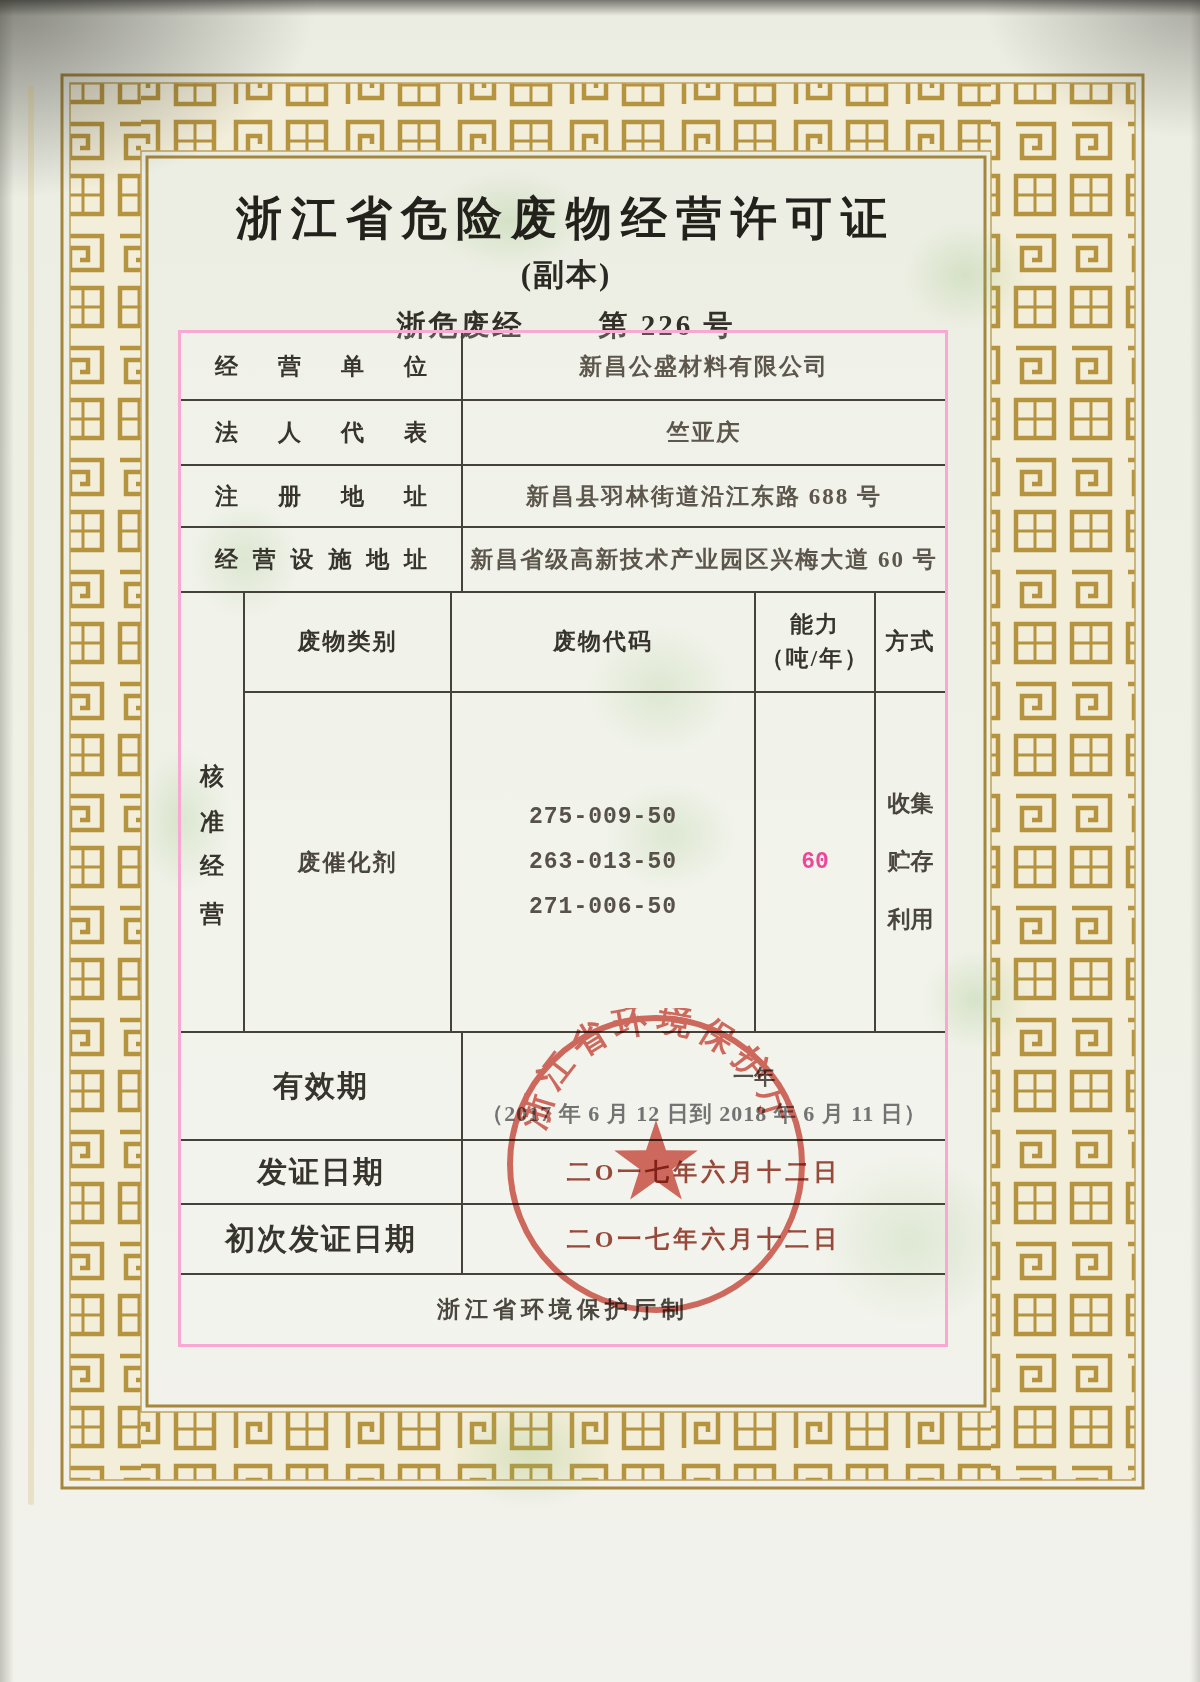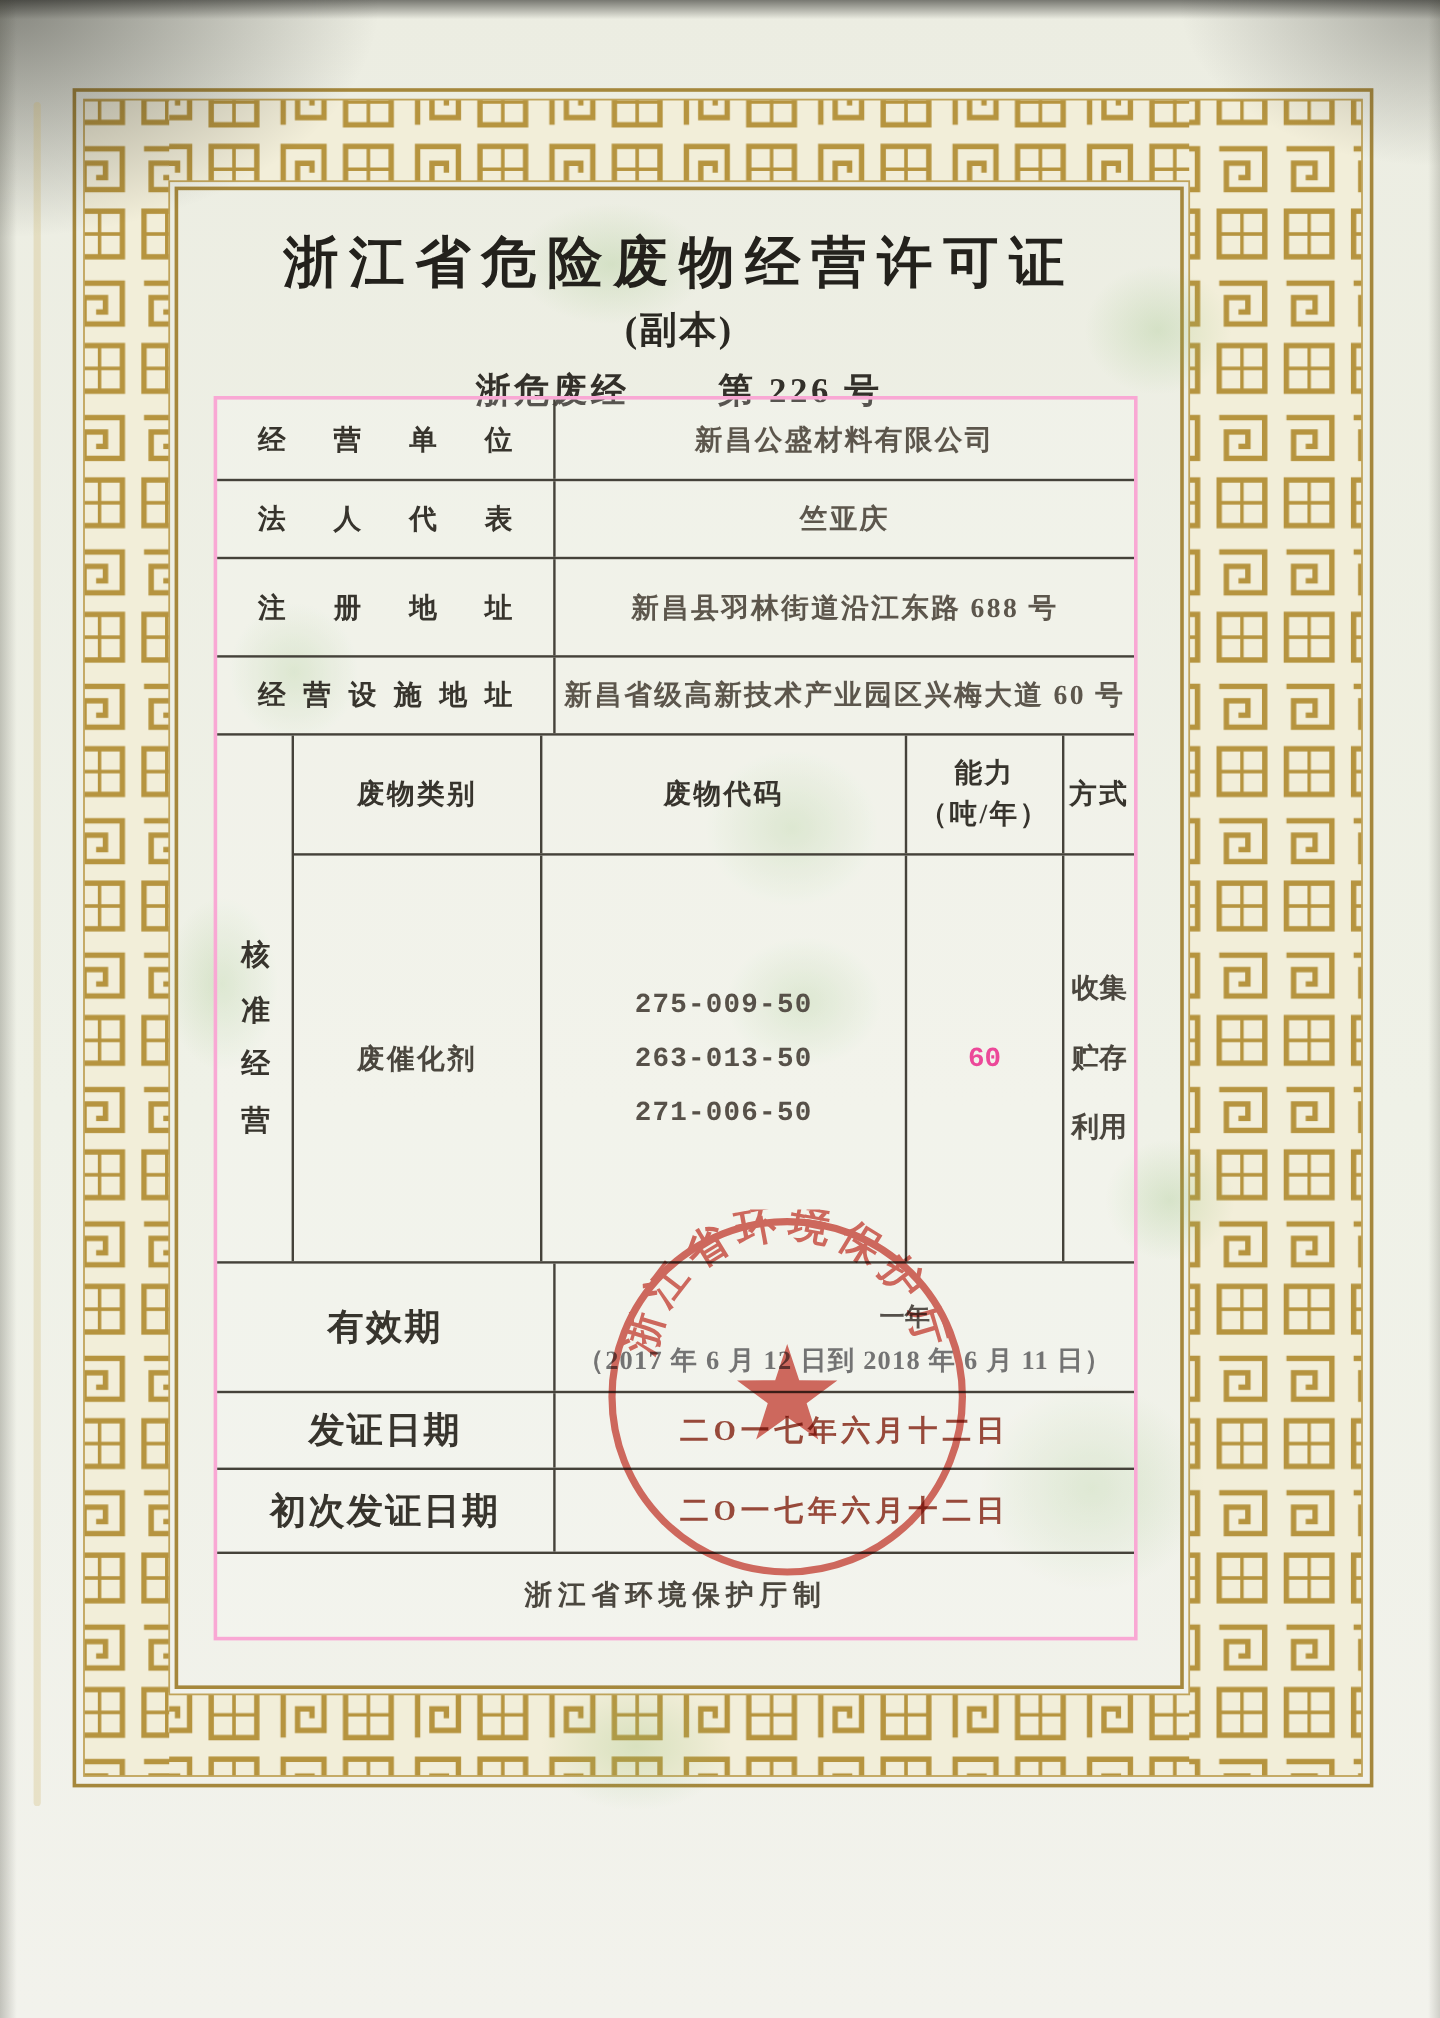--- a/index.html
+++ b/index.html
@@ -49,32 +49,32 @@
     border:3px solid #f9a8d4;box-sizing:border-box;background:rgba(255,255,255,.18);}
   .row{display:flex;box-sizing:border-box;border-top:2px solid #45423a;}
   .row:first-child{border-top:none;}
   .lab{width:282px;border-right:2px solid #45423a;display:flex;align-items:center;box-sizing:border-box;}
   .lab .jus{display:block;width:100%;padding:0 34px;box-sizing:border-box;
     font-size:23px;font-weight:600;color:#37342d;text-align:justify;text-align-last:justify;}
   .lab .cen{display:block;width:100%;text-align:center;font-size:30px;font-weight:600;
     color:#37342d;letter-spacing:2px;}
   .val{flex:1;display:flex;align-items:center;justify-content:center;
     font-size:23px;font-weight:600;color:#5c564c;letter-spacing:2px;}
-  .r1{height:66px}.r2{height:65px}.r3{height:82px}.r4{height:65px}
+  .r1{height:66px}.r2{height:65px}.r3{height:62px}.r4{height:65px}
   .rap{height:440px}
   .side{width:64px;border-right:2px solid #45423a;display:flex;align-items:center;justify-content:center;box-sizing:border-box;}
   .side .vert{writing-mode:vertical-lr;letter-spacing:46px;font-size:24px;font-weight:600;color:#37342d;padding-top:46px;}
   .agrid{flex:1;display:flex;flex-direction:column;}
   .ahead{height:100px;display:flex;border-bottom:2px solid #45423a;box-sizing:border-box;}
   .adata{flex:1;display:flex;}
   .c{display:flex;flex-direction:column;align-items:center;justify-content:center;
     border-right:2px solid #45423a;box-sizing:border-box;
     font-size:23px;font-weight:600;color:#37342d;}
   .c:last-child{border-right:none;}
-  .c-cat{width:207px}.c-code{width:304px}.c-cap{width:131px}.c-meth{flex:1}
+  .c-cat{width:207px}.c-code{width:304px}.c-cap{width:120px}.c-meth{flex:1}
   .hline{line-height:34px;letter-spacing:2px;}
   .codes div{font-family:"Liberation Mono","DejaVu Sans Mono",monospace;
     font-size:23px;font-weight:700;color:#575149;letter-spacing:1px;line-height:45px;}
   .capnum{font-family:"Liberation Mono","DejaVu Sans Mono",monospace;font-size:23px;
     font-weight:700;color:#ec4899;}
   .meths div{line-height:58px;color:#4a463e;}
   .catname{color:#4a463e;letter-spacing:2px;}
   .rva{height:108px}
   .vwrap{flex:1;display:flex;flex-direction:column;justify-content:center;box-sizing:border-box;margin-top:20px;}
   .dur{margin-left:56%;font-size:21px;font-weight:600;color:#55504a;}

